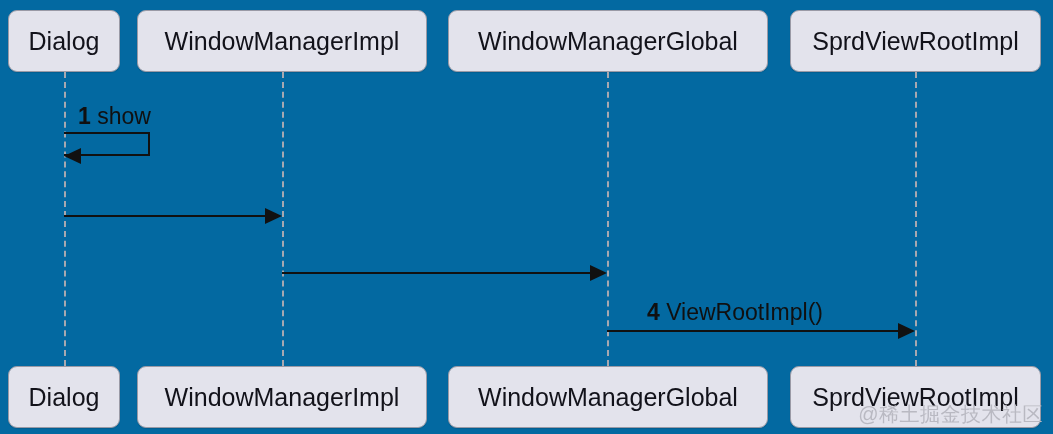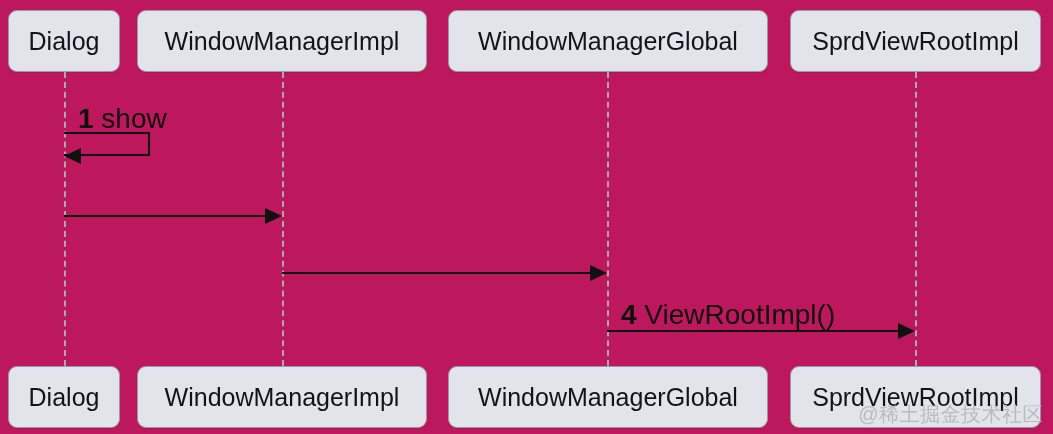--- a/index.html
+++ b/index.html
@@ -7,21 +7,21 @@
     padding: 0;
     background: #ffffff;
   }
   body {
     font-family: "Liberation Sans", sans-serif;
   }
   #canvas {
     position: relative;
     width: 1053px;
     height: 434px;
-    background: #be185d;
+    background: #0369a1;
     overflow: hidden;
   }
 
   
   .participant {
     position: absolute;
     box-sizing: border-box;
     background: #e3e3ec;
     border: 1.5px solid #9a9aa6;
     border-radius: 9px;
@@ -44,21 +44,21 @@
     position: absolute;
     width: 0;
     top: 72px;
     height: 294px;
     border-left: 2px dashed #a8a8b0;
   }
 
   
   .msg-label {
     position: absolute;
-    font-size: 28px;
+    font-size: 23px;
     color: #101010;
     white-space: nowrap;
     line-height: 1;
   }
   .msg-label .seq {
     font-weight: bold;
   }
   .msg-line {
     position: absolute;
     height: 0;
@@ -129,21 +129,21 @@
   </div>
   <div class="self-call" style="left:64px; top:132px; width:86px; height:24px;"></div>
   <div class="arrow-head left" style="left:64px; top:148px;"></div>
 
   <div class="msg-line" style="left:64px; top:215px; width:201px;"></div>
   <div class="arrow-head right" style="left:265px; top:208px;"></div>
 
   <div class="msg-line" style="left:282px; top:272px; width:308px;"></div>
   <div class="arrow-head right" style="left:590px; top:265px;"></div>
 
-  <div class="msg-label" style="left:621px; top:301px;">
+  <div class="msg-label" style="left:647px; top:301px;">
     <span class="seq">4</span>
     <span>ViewRootImpl()</span>
   </div>
   <div class="msg-line" style="left:607px; top:330px; width:291px;"></div>
   <div class="arrow-head right" style="left:898px; top:323px;"></div>
 
   <div class="participant" style="left:8px; top:366px; width:112px;">
     <span class="p-label">Dialog</span>
   </div>
   <div class="participant" style="left:137px; top:366px; width:290px;">

